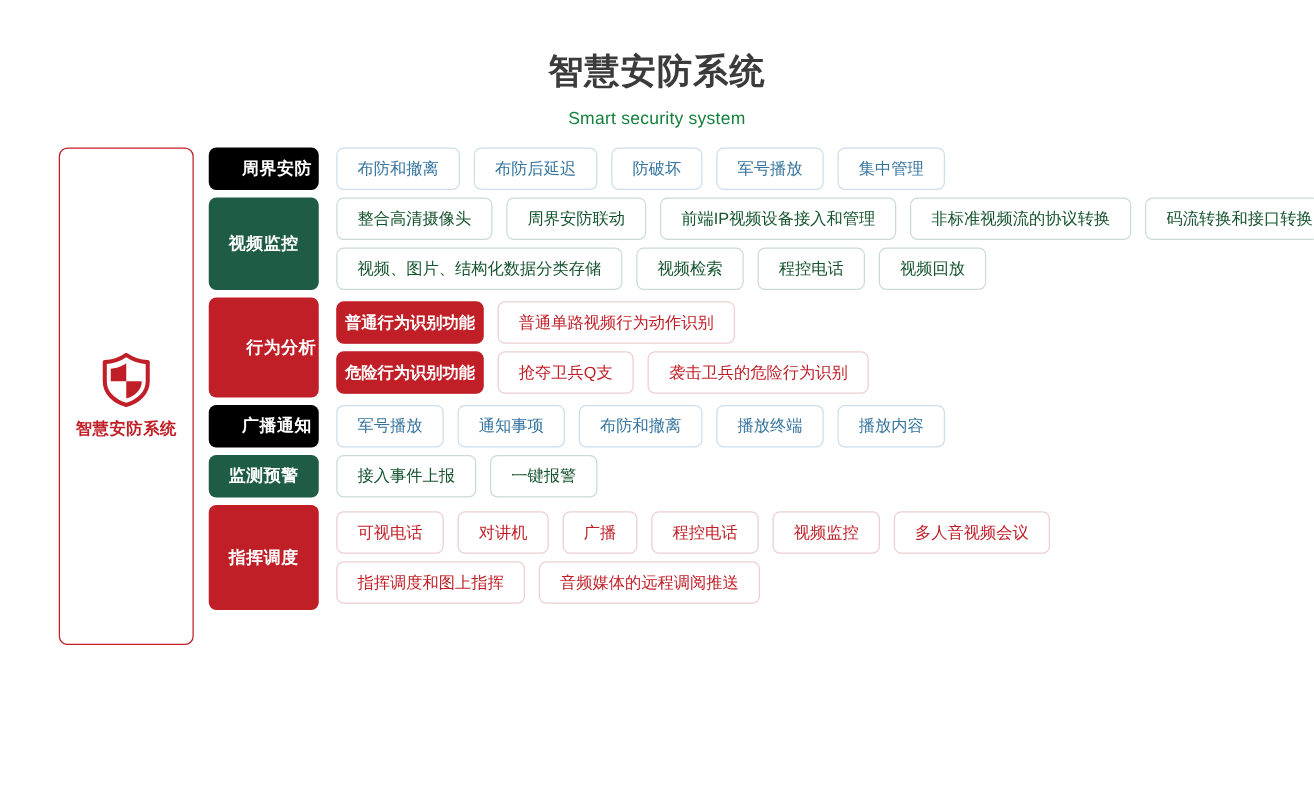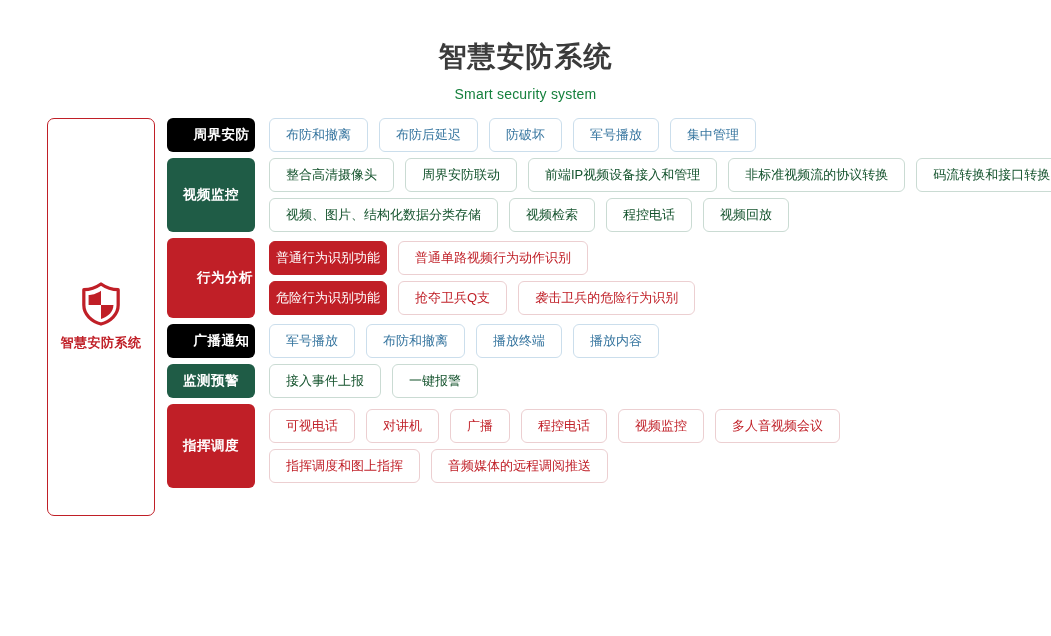--- a/index.html
+++ b/index.html
@@ -134,21 +134,21 @@
     box-sizing: border-box;
   }
   .chip.blue  { color: #36759f; border-color: #cbdeec; }
   .chip.green { color: #14532d; border-color: #cadbd3; }
   .chip.red   { color: #c01f27; border-color: #eccfd1; }
 
   .chip.solid-red {
     background: #c01f27;
     color: #ffffff;
     border-color: #c01f27;
-    font-weight: normal;
+    font-weight: bold;
   }
 
   
   .row.nested .cat { min-height: 80px; padding-left: 28px; }
   .sub-line {
     display: flex;
     align-items: center;
     gap: 11px;
   }
   .sub-tag {
@@ -227,20 +227,21 @@
             <div class="chip red">袭击卫兵的危险行为识别</div>
           </div>
         </div>
       </div>
 
       <div class="row">
         <div class="cat blue">广播通知</div>
         <div class="row-content">
           <div class="chip-line">
             <div class="chip blue">军号播放</div>
+            <div class="chip blue">通知事项</div>
             <div class="chip blue">布防和撤离</div>
             <div class="chip blue">播放终端</div>
             <div class="chip blue">播放内容</div>
           </div>
         </div>
       </div>
 
       <div class="row">
         <div class="cat green">监测预警</div>
         <div class="row-content">

